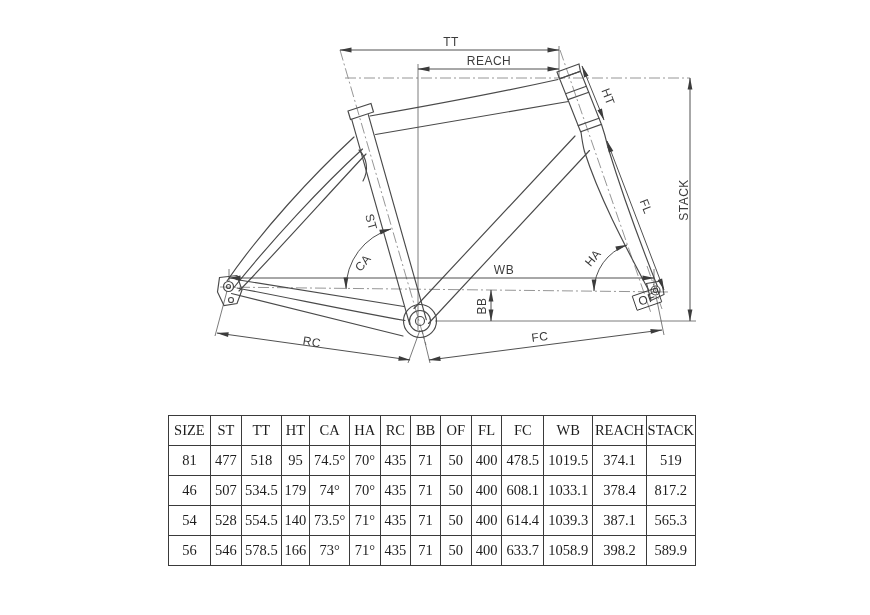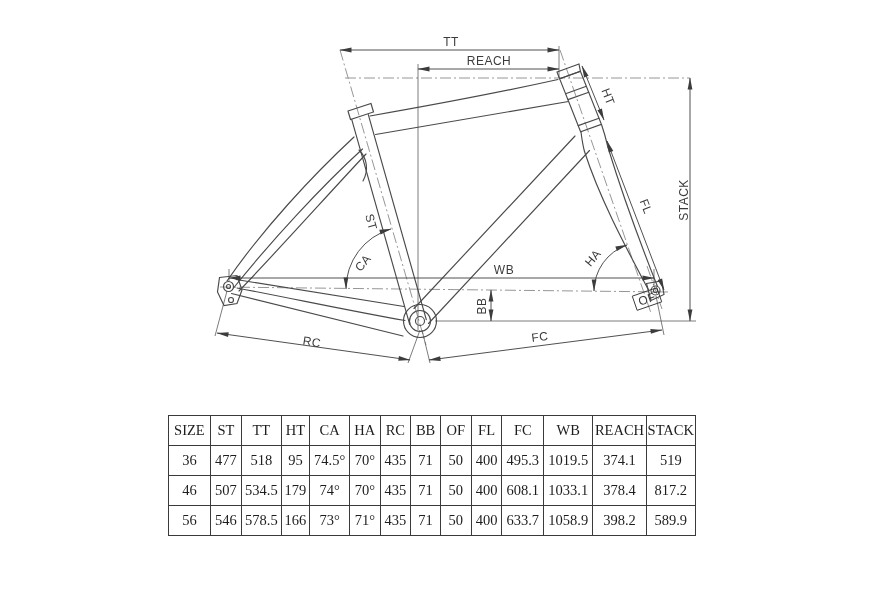--- a/index.html
+++ b/index.html
@@ -171,31 +171,31 @@
         <th>OF</th>
         <th>FL</th>
         <th>FC</th>
         <th>WB</th>
         <th>REACH</th>
         <th>STACK</th>
       </tr>
     </thead>
     <tbody>
       <tr>
-        <td>36</td>
+        <td>81</td>
         <td>477</td>
         <td>518</td>
         <td>95</td>
         <td>74.5°</td>
         <td>70°</td>
         <td>435</td>
         <td>71</td>
         <td>50</td>
         <td>400</td>
-        <td>495.3</td>
+        <td>478.5</td>
         <td>1019.5</td>
         <td>374.1</td>
         <td>519</td>
       </tr>
       <tr>
         <td>46</td>
         <td>507</td>
         <td>534.5</td>
         <td>179</td>
         <td>74°</td>
@@ -203,20 +203,36 @@
         <td>435</td>
         <td>71</td>
         <td>50</td>
         <td>400</td>
         <td>608.1</td>
         <td>1033.1</td>
         <td>378.4</td>
         <td>817.2</td>
       </tr>
       <tr>
+        <td>54</td>
+        <td>528</td>
+        <td>554.5</td>
+        <td>140</td>
+        <td>73.5°</td>
+        <td>71°</td>
+        <td>435</td>
+        <td>71</td>
+        <td>50</td>
+        <td>400</td>
+        <td>614.4</td>
+        <td>1039.3</td>
+        <td>387.1</td>
+        <td>565.3</td>
+      </tr>
+      <tr>
         <td>56</td>
         <td>546</td>
         <td>578.5</td>
         <td>166</td>
         <td>73°</td>
         <td>71°</td>
         <td>435</td>
         <td>71</td>
         <td>50</td>
         <td>400</td>

